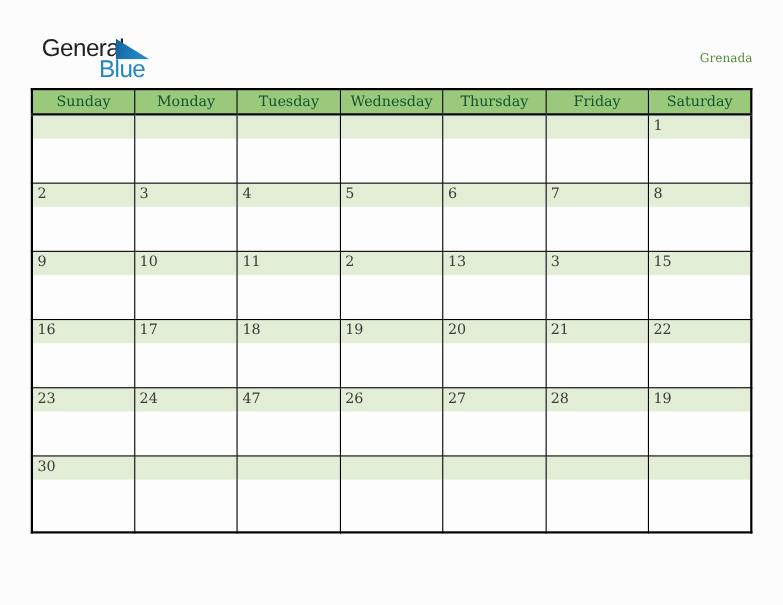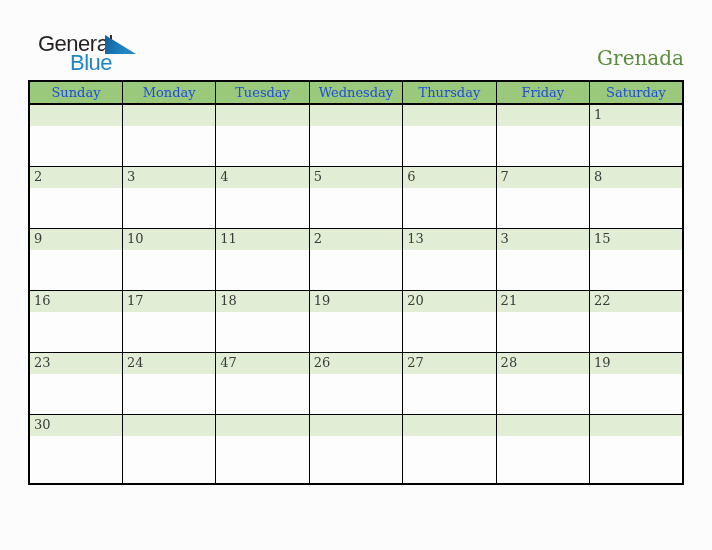--- a/index.html
+++ b/index.html
@@ -37,21 +37,21 @@
     left: 67px;
     top: 2px;
     width: 31px;
     height: 19px;
     background: var(--logo-blue, #2286C3);
     background: linear-gradient(110deg, #135E93 0%, #1B74B4 35%, #2286C3 70%);
     clip-path: polygon(0 0, 100% 100%, 0 100%);
   }
   .logo-line2 {
     display: block;
-    margin-left: 32px;
+    margin-left: 52px;
     margin-top: -3px;
     font-size: 22px;
     letter-spacing: -0.5px;
     color: var(--logo-blue, #2286C3);
     line-height: 22px;
   }
 
   .page-title {
     position: absolute;
     left: 0;
@@ -59,21 +59,21 @@
     top: 30px;
     text-align: center;
     font-size: 29px;
     color: var(--title-green, #5A8C3C);
   }
 
   .country-label {
     position: absolute;
     right: 28px;
     top: 46px;
-    font-size: 20px;
+    font-size: 11px;
     color: var(--title-green, #5A8C3C);
   }
 
   
   .calendar {
     position: absolute;
     left: 28px;
     top: 80px;
     width: 656px;
     border-collapse: collapse;
@@ -84,21 +84,21 @@
     padding: 0;
     vertical-align: top;
   }
   .calendar { border: 2px solid var(--grid-black, #000000); }
   .calendar thead th {
     height: 23px;
     background: var(--header-bg, #9BC97C);
     border-bottom: 2px solid var(--grid-black, #000000);
     font-size: 13px;
     font-weight: normal;
-    color: #1d4ed8;
+    color: #14532d;
     text-align: center;
     vertical-align: middle;
   }
   .calendar tbody td { height: 62px; background: #FDFDFD; }
   .calendar tbody tr.row-last td { height: 70px; }
 
   .date-band {
     height: 21px;
     background: var(--band-bg, #E1EED5);
     font-size: 13px;

